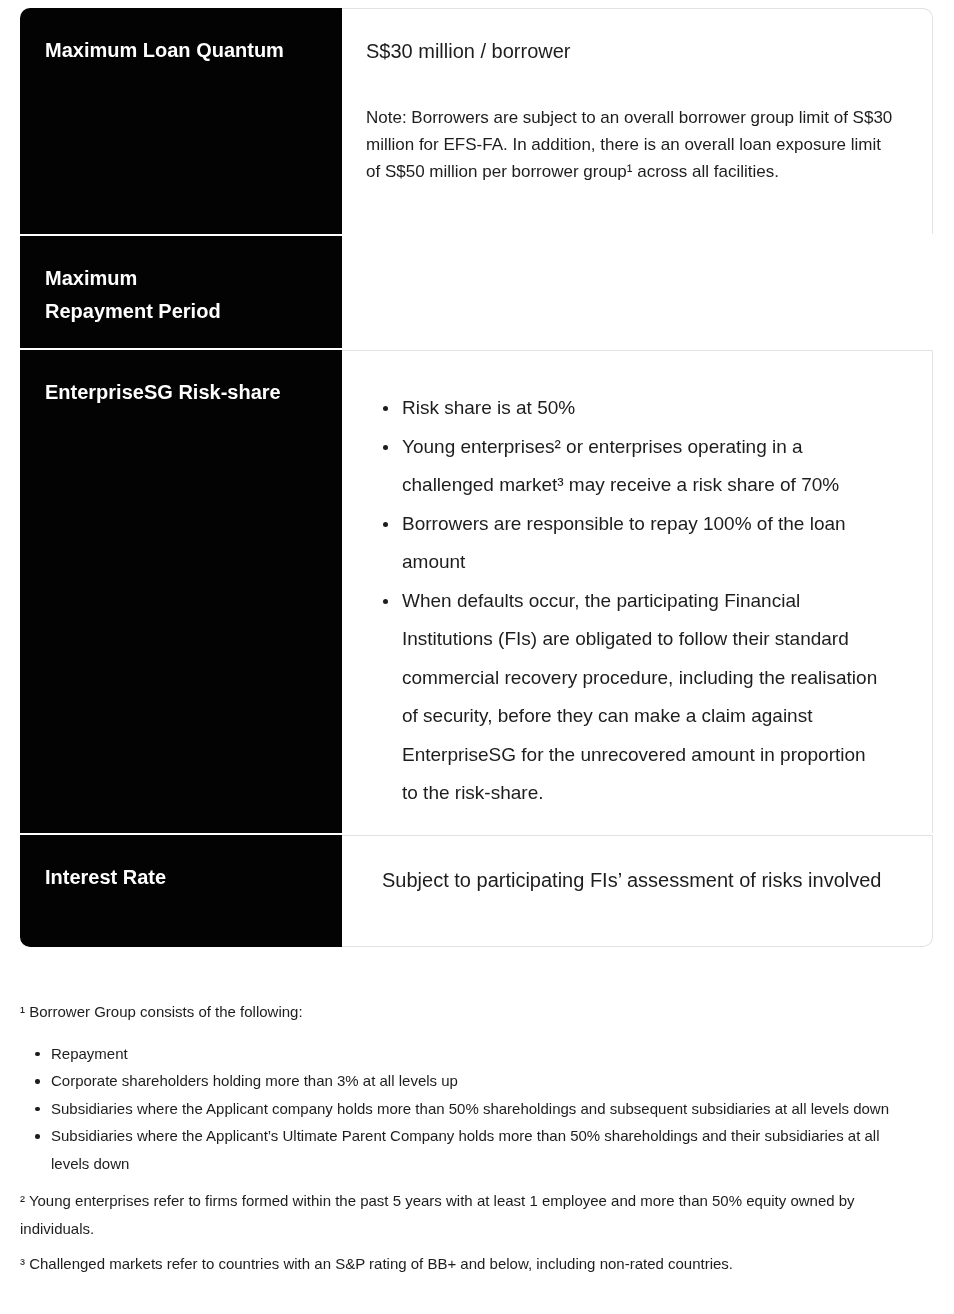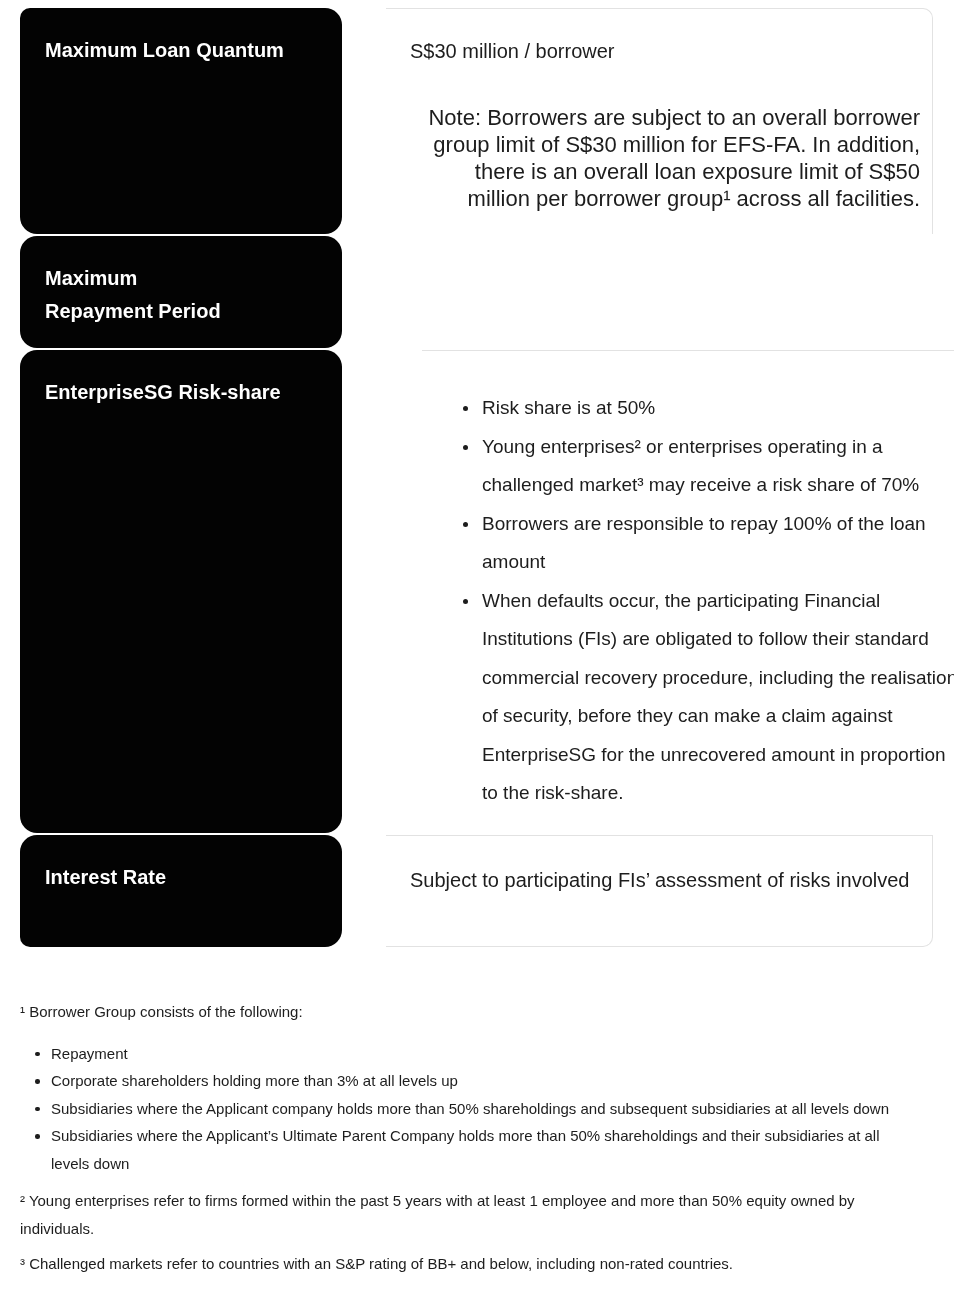--- a/index.html
+++ b/index.html
@@ -10,80 +10,78 @@
     font-family: "Liberation Sans", "DejaVu Sans", sans-serif;
     color: #1d1d1d;
     overflow: hidden;
   }
   
   .spec-table {
     position: absolute;
     left: 20px; top: 8px;
     width: 913px;
   }
-  .row { display: flex; gap: 44px; }
+  .row { display: flex; }
   .row + .row { margin-top: 2px; }
   .row.r1 { min-height: 226px; }
   .row.r2 { min-height: 111px; }
   .row.r3 { min-height: 483px; }
   .row.r4 { min-height: 112px; }
   .label-cell {
     flex: 0 0 322px;
     width: 322px;
     background: #030303;
     color: #ffffff;
     padding: 26px 24px 20px 25px;
     font-size: 20px;
     font-weight: 700;
     line-height: 33px;
-    border-radius: 17px;
   }
   .r2 .label-text { max-width: 200px; }
   .value-cell {
     flex: 1;
     background: #ffffff;
     border-top: 1px solid #e2e2e2;
     border-right: 1px solid #e2e2e2;
     padding: 27px 12px 16px 24px;
     font-size: 20px;
     line-height: 30px;
   }
   .row.r1 .label-cell { border-top-left-radius: 10px; }
   .row.r1 .value-cell { border-top-right-radius: 10px; }
   .row.r4 .label-cell { border-bottom-left-radius: 10px; }
   .row.r4 .value-cell {
     border-bottom-right-radius: 10px;
     border-bottom: 1px solid #e2e2e2;
   }
   .note {
     margin: 38px 0 0;
-    font-size: 22px;
+    font-size: 17px;
     line-height: 27px;
     max-width: 528px;
-    text-align: right;
   }
-  .r3 .value-cell { padding-top: 30px; margin-left: 36px; }
+  .r3 .value-cell { padding-top: 30px; }
   .risk-list {
     list-style: none;
     margin: 8px 0 0;
     padding: 0 0 0 36px;
     width: 519px;
     font-size: 19px;
     line-height: 38.5px;
   }
   .risk-list li { position: relative; }
   .risk-list li::before {
     content: "";
     position: absolute;
     left: -19px; top: 17px;
     width: 5px; height: 5px;
     border-radius: 50%;
     background: #1d1d1d;
   }
-  .r4 .value-cell .value-text { max-width: 500px; line-height: 34px; display: block; }
+  .r4 .value-cell .value-text { max-width: 500px; line-height: 34px; display: block; margin-left: 16px; }
   
   .footnotes {
     position: absolute;
     left: 20px; top: 998px;
     width: 914px;
     font-size: 15px;
     line-height: 27.5px;
   }
   .fn-lead { margin: 0; }
   .fn-list {

